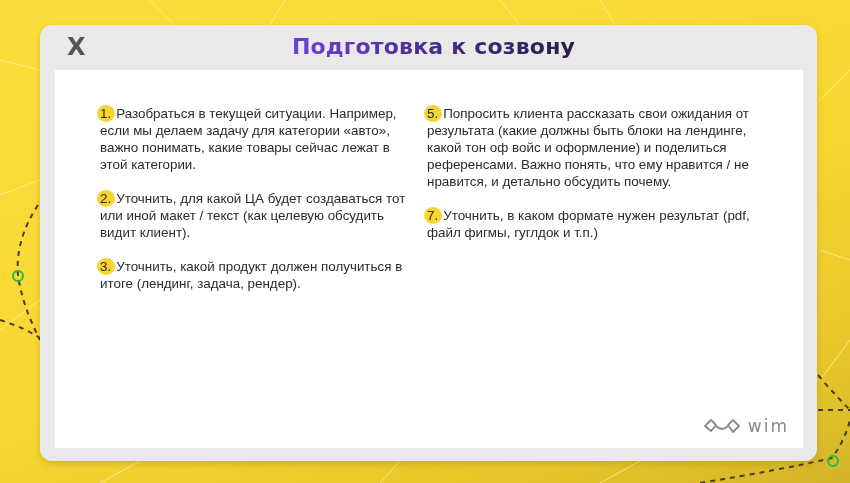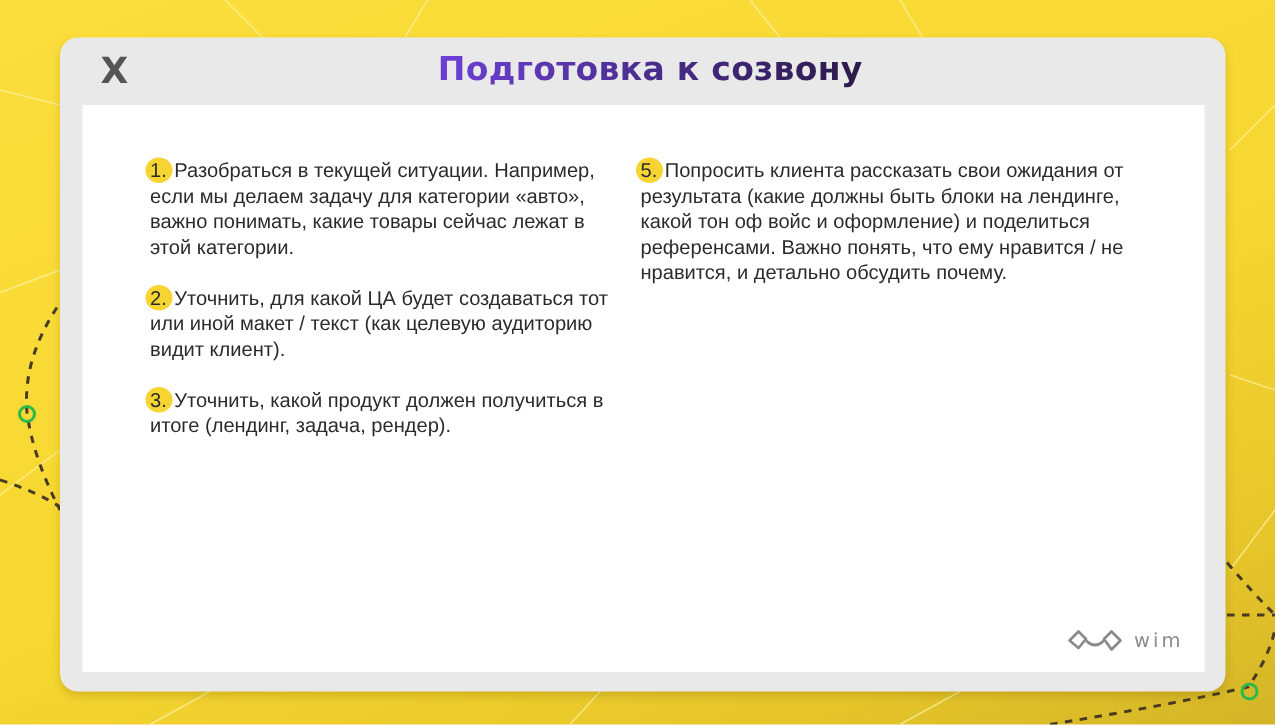--- a/index.html
+++ b/index.html
@@ -46,21 +46,21 @@
     margin-right: 5px; z-index: 1;
   }
   .num::before {
     content: ""; position: absolute; left: -3px; top: 0px; width: 18px; height: 17px;
     background: #F6D532; border-radius: 50%; z-index: -1;
   }
   .logo {
     position: absolute; right: 14px; bottom: 12px; display: flex; align-items: center; gap: 6px;
   }
   .logo-text {
-    font-family: "DejaVu Sans", sans-serif; font-size: 13px; color: #8A8A8A; letter-spacing: 2px; text-align: right;
+    font-family: "DejaVu Sans", sans-serif; font-size: 17px; color: #8A8A8A; letter-spacing: 2px; text-align: right;
   }
 </style>
 </head>
 <body>
 
 <svg class="bg-svg" viewBox="0 0 850 483">
   <g stroke="#FFF3A8" stroke-width="1" fill="none" opacity="0.7">
     <path d="M150 0 L175 25"></path>
     <path d="M285 0 L270 25"></path>
     <path d="M0 60 L40 70"></path>
@@ -86,26 +86,27 @@
   <circle cx="833" cy="461" r="5" fill="none" stroke="#2DB84B" stroke-width="2"></circle>
 </svg>
 
 <div class="card">
   <div class="close-x">X</div>
   <div class="title"><span>Подготовка к созвону</span></div>
 
   <div class="panel">
     <div class="col col-left">
       <p class="item"><span class="num">1.</span><span>Разобраться в текущей ситуации. Например, если мы делаем задачу для категории «авто», важно понимать, какие товары сейчас лежат в этой категории.</span></p>
-      <p class="item"><span class="num">2.</span><span>Уточнить, для какой ЦА будет создаваться тот или иной макет / текст (как целевую аудиторию видит клиент).</span></p>
+      <p class="item"><span class="num">2.</span><span>Уточнить, для какой ЦА будет создаваться тот или иной макет / текст (как целевую обсудить видит клиент).</span></p>
       <p class="item"><span class="num">3.</span><span>Уточнить, какой продукт должен получиться в итоге (лендинг, задача, рендер).</span></p>
     </div>
 
     <div class="col col-right">
       <p class="item"><span class="num">5.</span><span>Попросить клиента рассказать свои ожидания от результата (какие должны быть блоки на лендинге, какой тон оф войс и оформление) и поделиться референсами. Важно понять, что ему нравится / не нравится, и детально обсудить почему.</span></p>
+      <p class="item"><span class="num">7.</span><span>Уточнить, в каком формате нужен результат (pdf, файл фигмы, гуглдок и т.п.)</span></p>
     </div>
 
     <div class="logo">
       <svg width="40" height="18" viewBox="0 0 40 18">
         <g fill="none" stroke="#8A8A8A" stroke-width="1.8" stroke-linejoin="round">
           <path d="M3 9 L9 3 L14 8 L9 14 Z"></path>
           <path d="M14 9 Q20 15 26 9"></path>
           <path d="M26 8 L31 3 L37 9 L31 15 Z"></path>
         </g>
       </svg>

